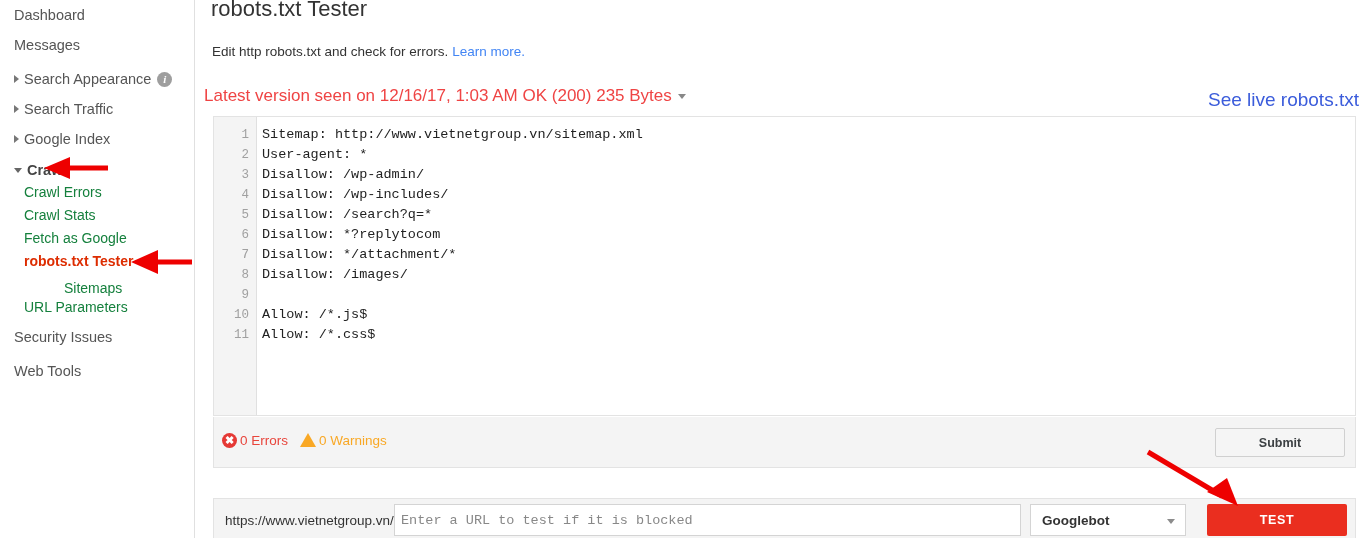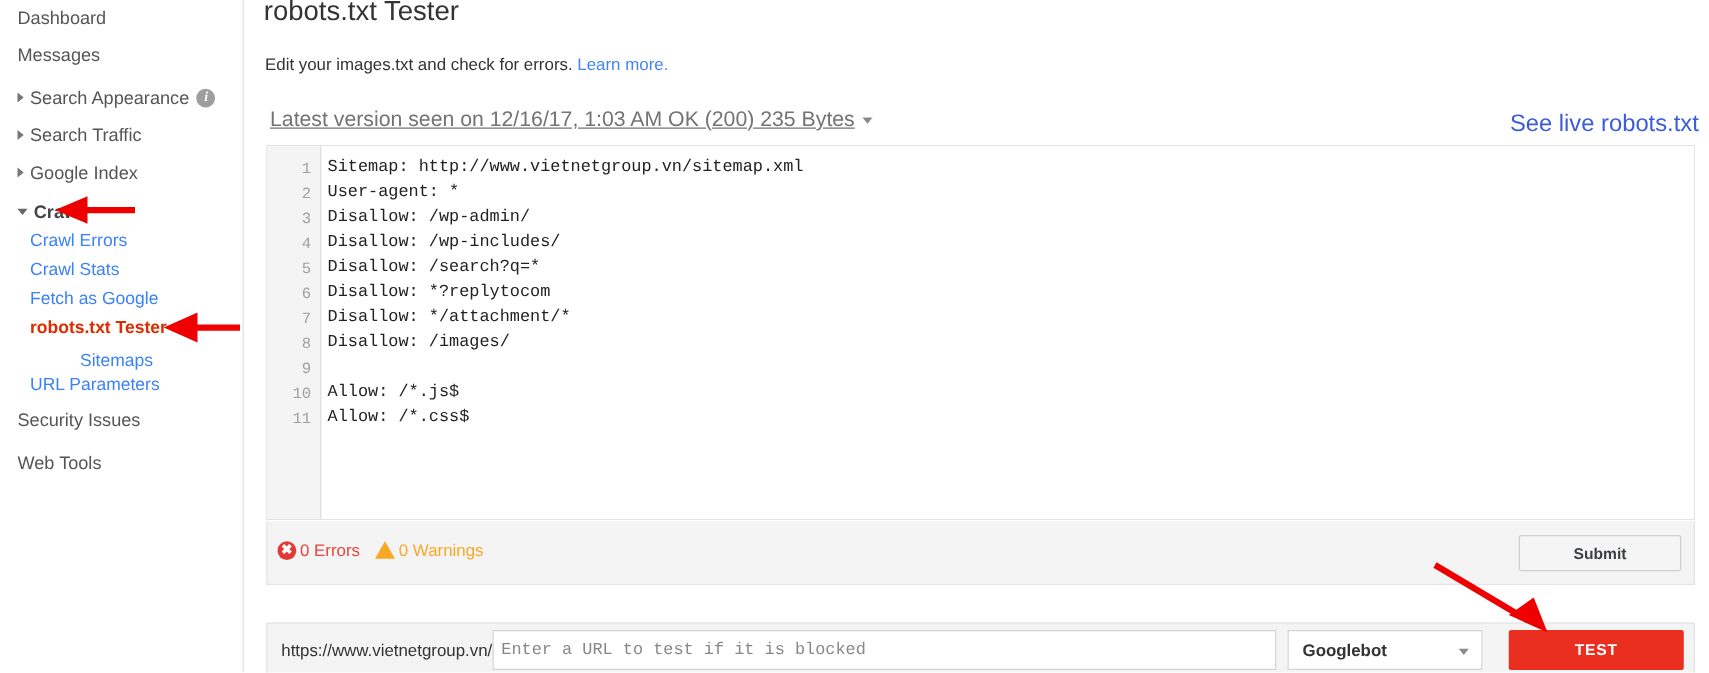--- a/index.html
+++ b/index.html
@@ -28,21 +28,21 @@
     position: relative;
     height: 30px;
     line-height: 30px;
     font-size: 14.5px;
     color: #555555;
     white-space: nowrap;
     cursor: pointer;
   }
   .nav-top { padding-left: 14px; }
   .nav-exp { padding-left: 14px; }
-  .nav-sub { padding-left: 24px; font-size: 14px; color: #3b82f6; height: 23px; line-height: 23px;}
+  .nav-sub { padding-left: 24px; font-size: 14px; color: #15803d; height: 23px; line-height: 23px;}
   .nav-sub.active { color: #dd2c00; font-weight: bold; }
   .nav-open { color: #444444; font-weight: bold; }
   .tri {
     display: inline-block;
     width: 0; height: 0;
     margin-right: 5px;
     vertical-align: middle;
     position: relative;
     top: -1px;
   }
@@ -92,26 +92,25 @@
   #subtitle {
     position: absolute;
     left: 16px; top: 44px;
     font-size: 13.5px;
     color: #333333;
   }
   #subtitle a { color: #4285f4; text-decoration: none; }
 
   #version-line {
     position: absolute;
-    left: 20px; top: 86px;
+    left: 8px; top: 86px;
     font-size: 17px;
-    color: #737373;
+    color: #ef4444;
     cursor: pointer;
     white-space: nowrap;
-    text-decoration: underline;
   }
   #version-caret {
     display: inline-block;
     width: 0; height: 0;
     border-top: 5px solid #888888;
     border-left: 4px solid transparent;
     border-right: 4px solid transparent;
     vertical-align: middle;
     margin-left: 6px;
     position: relative;
@@ -361,21 +360,21 @@
     <div class="nav-item nav-top" style="top:356px;position:absolute;left:0;width:195px;">
       <span>Web Tools</span>
     </div>
   </nav>
 
   <div id="main">
 
     <h1 id="page-title">robots.txt Tester</h1>
 
     <div id="subtitle">
-      <span>Edit your images.txt and check for errors.</span>
+      <span>Edit http robots.txt and check for errors.</span>
       <a href="#">Learn more.</a>
     </div>
 
     <div id="version-line">
       <span>Latest version seen on 12/16/17, 1:03 AM OK (200) 235 Bytes</span><span id="version-caret"></span>
     </div>
 
     <a id="see-live" href="#">See live robots.txt</a>
 
     <div id="editor-box">

